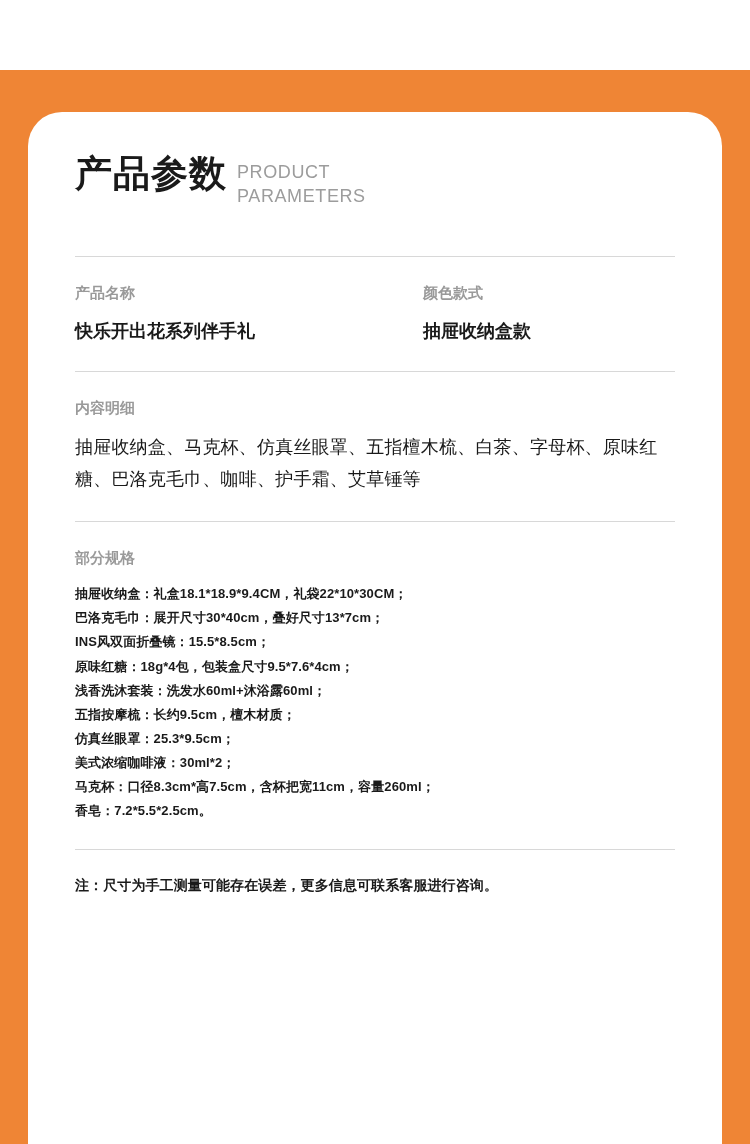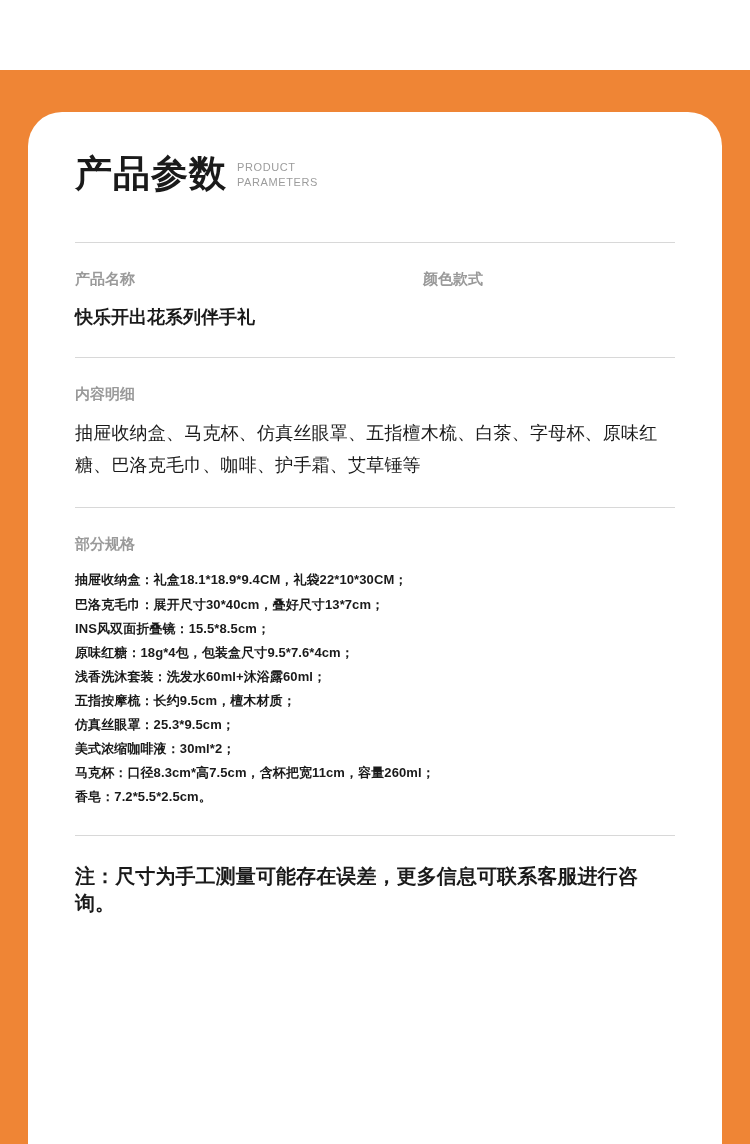--- a/index.html
+++ b/index.html
@@ -57,21 +57,21 @@
     font-weight: bold;
     color: #1a1a1a;
     letter-spacing: 1px;
     line-height: 1.1;
     white-space: nowrap;
   }
   .title-en {
     margin-left: 10px;
     margin-top: 6px;
     color: #9c9c9c;
-    font-size: 11px;
+    font-size: 18px;
     letter-spacing: 0.6px;
     line-height: 1.35;
     font-weight: normal;
   }
   .title-en div {
     white-space: nowrap;
   }
   .hr {
     border: 0;
     border-top: 1px solid #d8d8d8;
@@ -107,21 +107,21 @@
   }
   .spec-list {
     color: #1a1a1a;
     font-size: 13px;
     font-weight: bold;
     line-height: 1.85;
     letter-spacing: 0.1px;
   }
   .note {
     color: #1a1a1a;
-    font-size: 20px;
+    font-size: 14px;
     font-weight: bold;
     letter-spacing: 0.1px;
   }
   .block-pad-top { padding-top: 27px; }
   .block-pad-bot { padding-bottom: 26px; }
 </style>
 </head>
 <body>
 
 <div class="page">
@@ -141,20 +141,21 @@
       <hr class="hr">
 
       <div class="block-pad-top block-pad-bot">
         <div class="two-col">
           <div class="col-a">
             <div class="field-label">产品名称</div>
             <div class="field-value">快乐开出花系列伴手礼</div>
           </div>
           <div class="col-b">
             <div class="field-label">颜色款式</div>
+            <div class="field-value">抽屉收纳盒款</div>
           </div>
         </div>
       </div>
 
       <hr class="hr">
 
       <div class="block-pad-top block-pad-bot">
         <div class="field-label">内容明细</div>
         <div class="detail-value">抽屉收纳盒、马克杯、仿真丝眼罩、五指檀木梳、白茶、字母杯、原味红糖、巴洛克毛巾、咖啡、护手霜、艾草锤等</div>
       </div>

